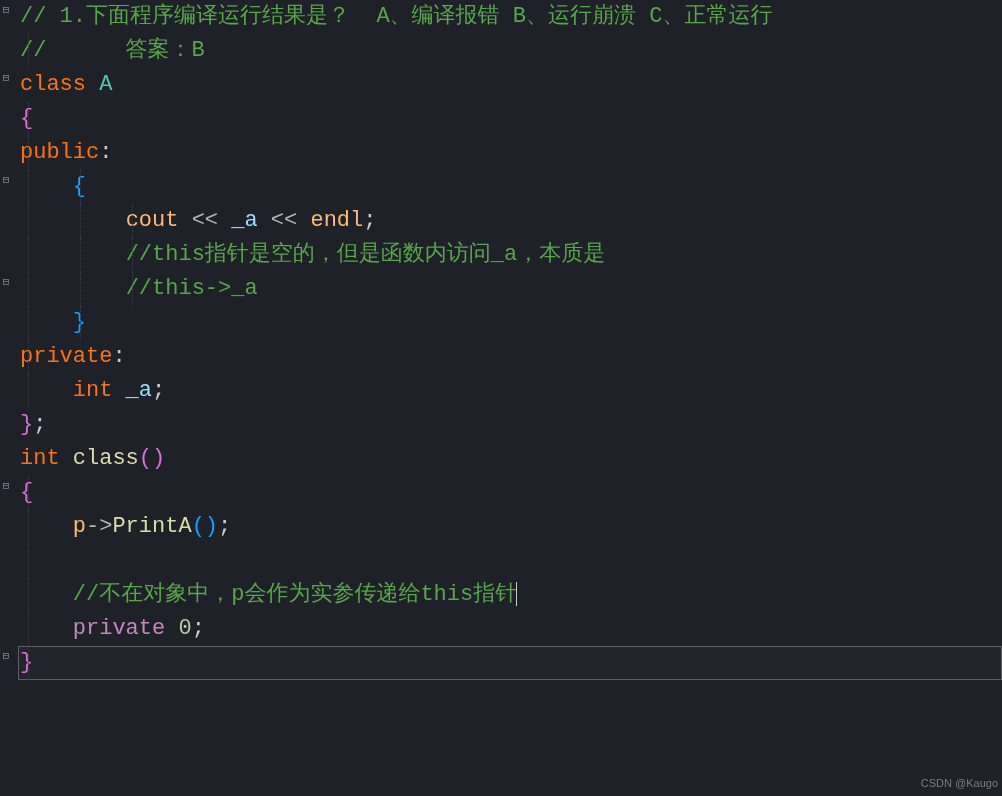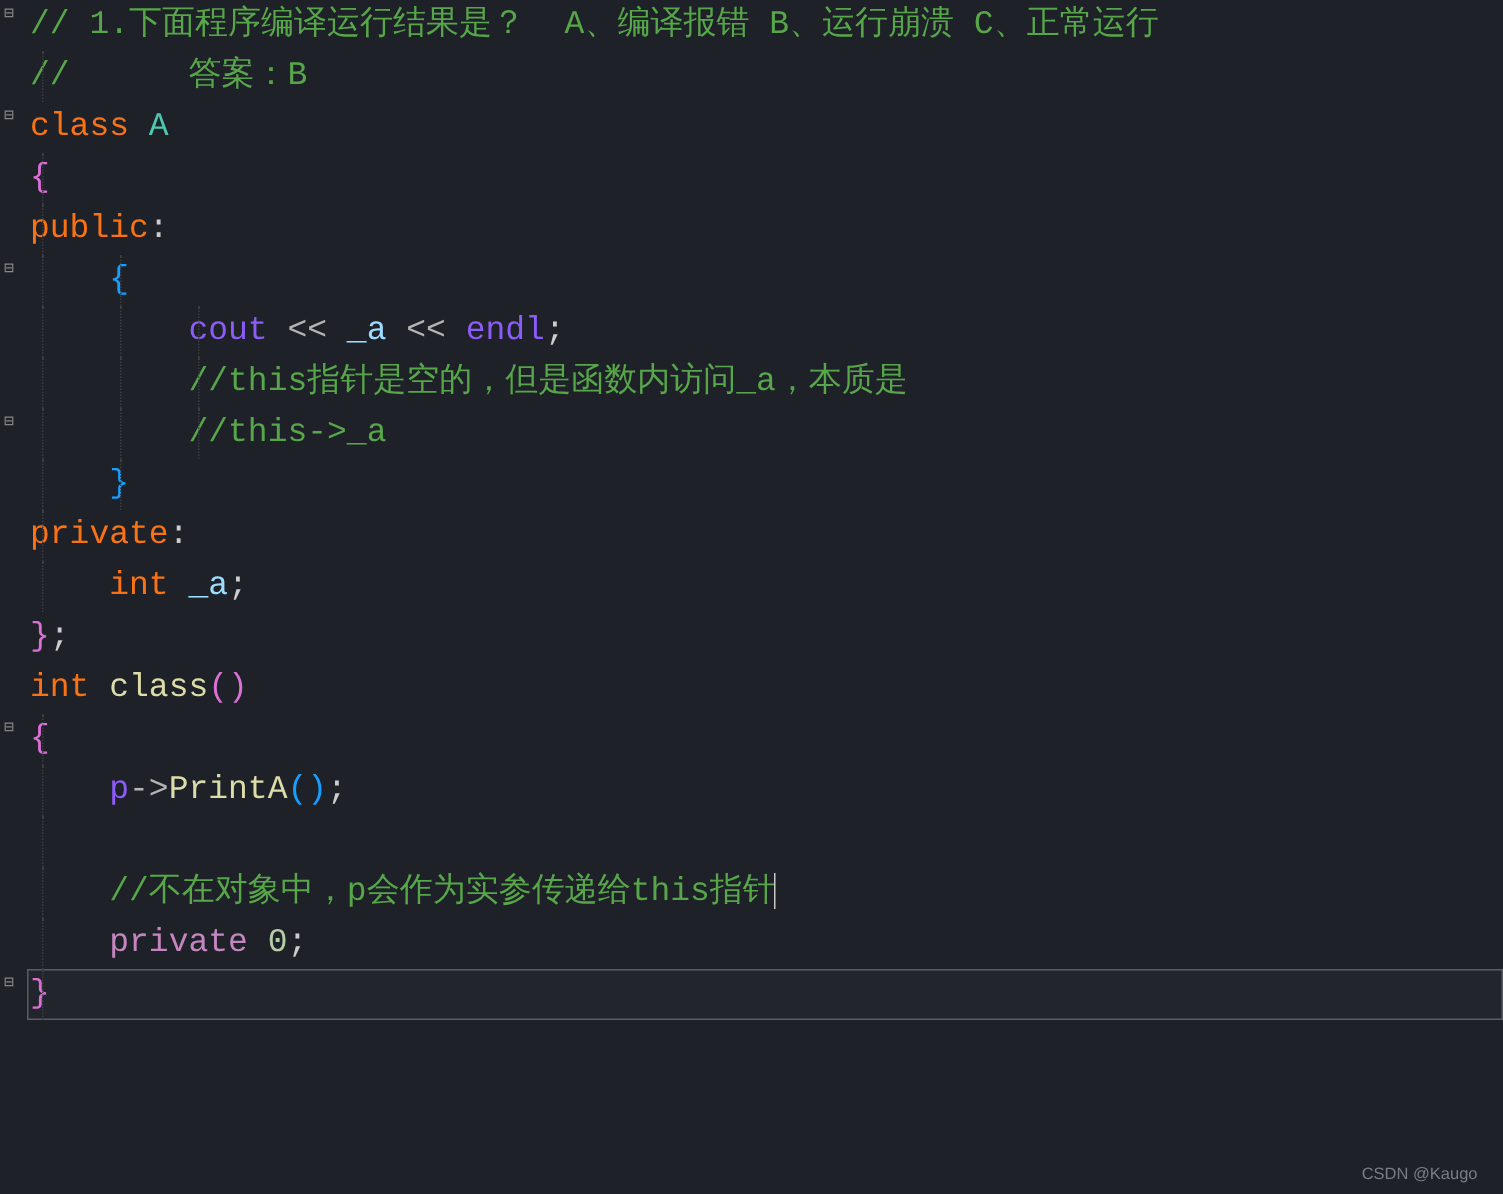--- a/index.html
+++ b/index.html
@@ -56,21 +56,21 @@
       top: 0;
       bottom: 0;
     }
     .ig1 { left: 8px; }
     .ig2 { left: 60px; }
     .ig3 { left: 112px; }
     .comment { color: #57a64a; }
     .keyword-blue { color: #f97316; }
     .keyword-purple { color: #c586c0; }
     .type { color: #4ec9b0; }
-    .identifier { color: #8b5cf6; text-align: center; }
+    .identifier { color: #fdba74; text-align: center; }
     .function { color: #dcdcaa; }
     .operator { color: #b4b4b4; }
     .punct { color: #cccccc; }
     .number { color: #b5cea8; }
     .member { color: #9cdcfe; }
     .brace { color: #da70d6; }
     .brace2 { color: #179fff; }
     .highlight-line {
       position: absolute;
       left: 0;
@@ -84,21 +84,21 @@
       display: inline-block;
       width: 1px;
       height: 24px;
       background-color: #c8c8c8;
       vertical-align: middle;
       margin-left: -1px;
     }
     .watermark {
       position: absolute;
       bottom: 4px;
-      right: 17px;
+      right: 4px;
       font-size: 11px;
       color: #7a7d83;
       font-family: sans-serif;
     }
   </style>
 </head>
 <body>
 
 <div class="editor">
   <div class="gutter">

